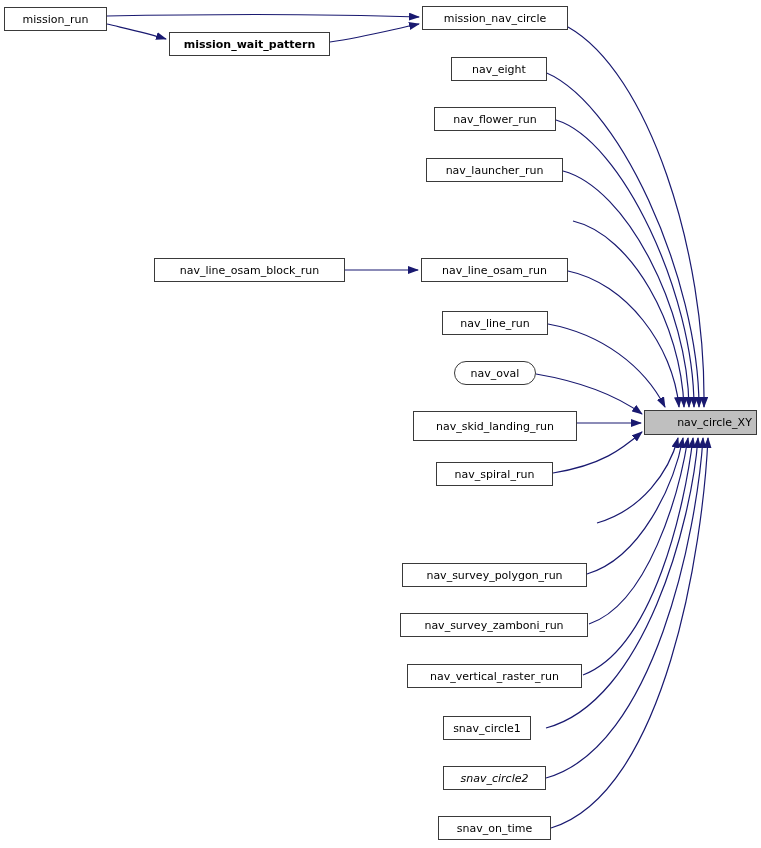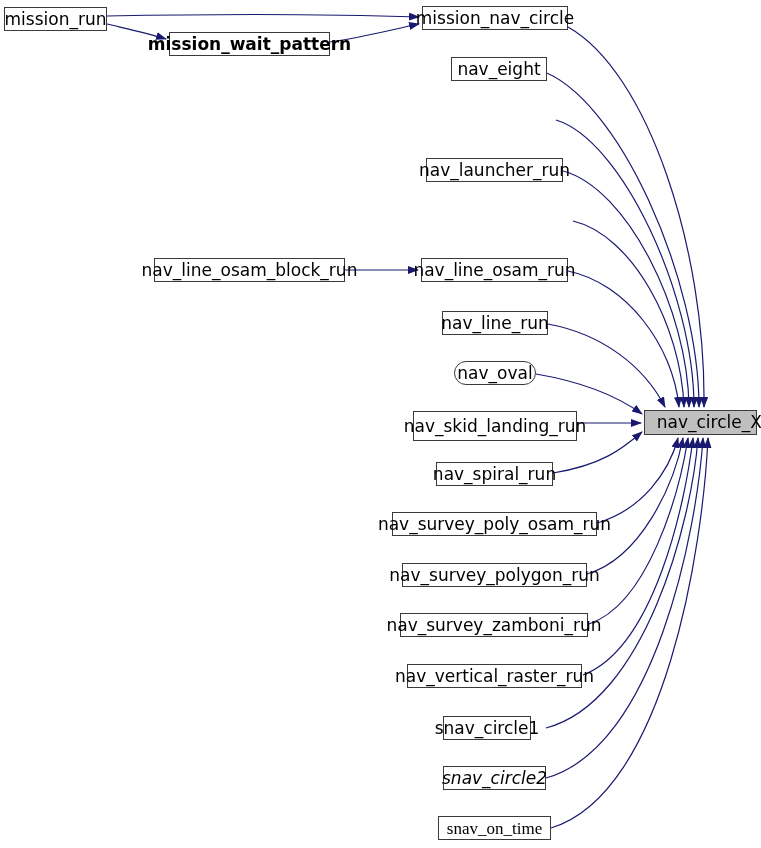--- a/index.html
+++ b/index.html
@@ -35,21 +35,21 @@
     height: 848px;
   }
   .node {
     position: absolute;
     box-sizing: border-box;
     background: var(--node-fill, #ffffff);
     border: 1.4px solid var(--node-border, #3a3a3a);
     display: flex;
     align-items: center;
     justify-content: center;
-    font-size: 17px;
+    font-size: 11px;
     line-height: 1;
     color: #000000;
     white-space: nowrap;
     cursor: pointer;
   }
   .node.target {
     background: var(--target-fill, #bfbfbf);
     cursor: default;
     padding-left: 28px;
   }
@@ -86,29 +86,29 @@
         <path d="M546,728 C645,702 692,520 698,438" class="edge" marker-end="url(#arrowhead)"></path>
         <path d="M546,778 C655,748 697,530 703,438" class="edge" marker-end="url(#arrowhead)"></path>
         <path d="M551,828 C666,793 703,545 708,438" class="edge" marker-end="url(#arrowhead)"></path>
       </g>
   </svg>
   <div id="node-layer">
       <div class="node" style="left: 4px; top: 7px; width: 103px; height: 24px;">mission_run</div>
       <div class="node" style="left: 169px; top: 32px; width: 161px; height: 24px; font-weight: bold;">mission_wait_pattern</div>
       <div class="node" style="left: 422px; top: 6px; width: 146px; height: 24px;">mission_nav_circle</div>
       <div class="node" style="left: 451px; top: 57px; width: 96px; height: 24px; text-align: right;">nav_eight</div>
+      <div class="node" style="left: 434px; top: 107px; width: 122px; height: 24px;">nav_flower_run</div>
       <div class="node" style="left: 426px; top: 158px; width: 137px; height: 24px;">nav_launcher_run</div>
       <div class="node" style="left: 154px; top: 258px; width: 191px; height: 24px;">nav_line_osam_block_run</div>
       <div class="node" style="left: 421px; top: 258px; width: 147px; height: 24px;">nav_line_osam_run</div>
       <div class="node" style="left: 442px; top: 311px; width: 106px; height: 24px;">nav_line_run</div>
       <div class="node" style="left: 454px; top: 361px; width: 82px; height: 24px; border-radius: 12px;">nav_oval</div>
       <div class="node" style="left: 413px; top: 411px; width: 164px; height: 30px;">nav_skid_landing_run</div>
       <div class="node" style="left: 436px; top: 462px; width: 117px; height: 24px;">nav_spiral_run</div>
-      <div class="node" style="left: 392px; top: 512px; width: 205px; height: 24px;">nav_survey_poly_osam_run</div>
       <div class="node" style="left: 402px; top: 563px; width: 185px; height: 24px;">nav_survey_polygon_run</div>
       <div class="node" style="left: 400px; top: 613px; width: 188px; height: 24px;">nav_survey_zamboni_run</div>
       <div class="node" style="left: 407px; top: 664px; width: 175px; height: 24px;">nav_vertical_raster_run</div>
       <div class="node" style="left: 443px; top: 716px; width: 88px; height: 24px;">snav_circle1</div>
       <div class="node" style="left: 443px; top: 766px; width: 103px; height: 24px; font-style: italic;">snav_circle2</div>
-      <div class="node" style="left: 438px; top: 816px; width: 113px; height: 24px; font-family: Liberation Serif, serif;">snav_on_time</div>
+      <div class="node" style="left: 438px; top: 816px; width: 113px; height: 24px;">snav_on_time</div>
       <div class="node target" style="left: 644px; top: 410px; width: 113px; height: 25px;">nav_circle_XY</div>
     </div>
 </div>
 
 </body></html>

